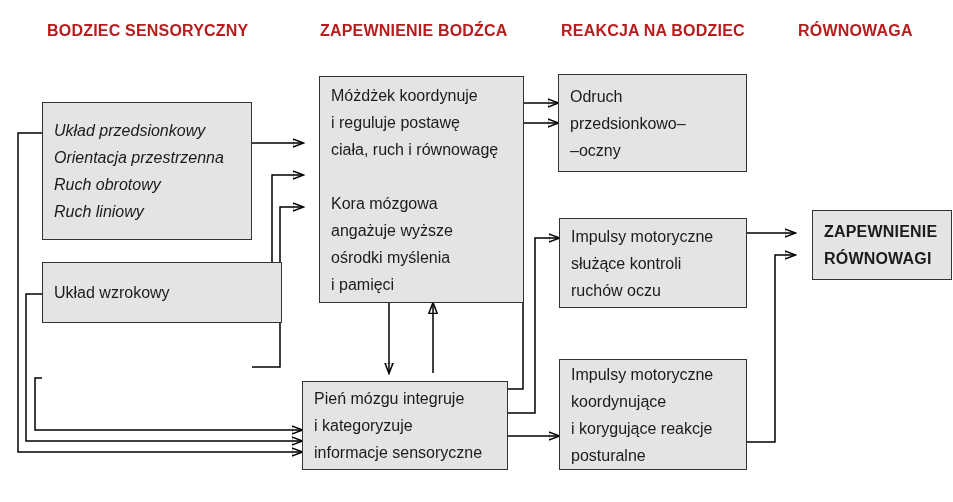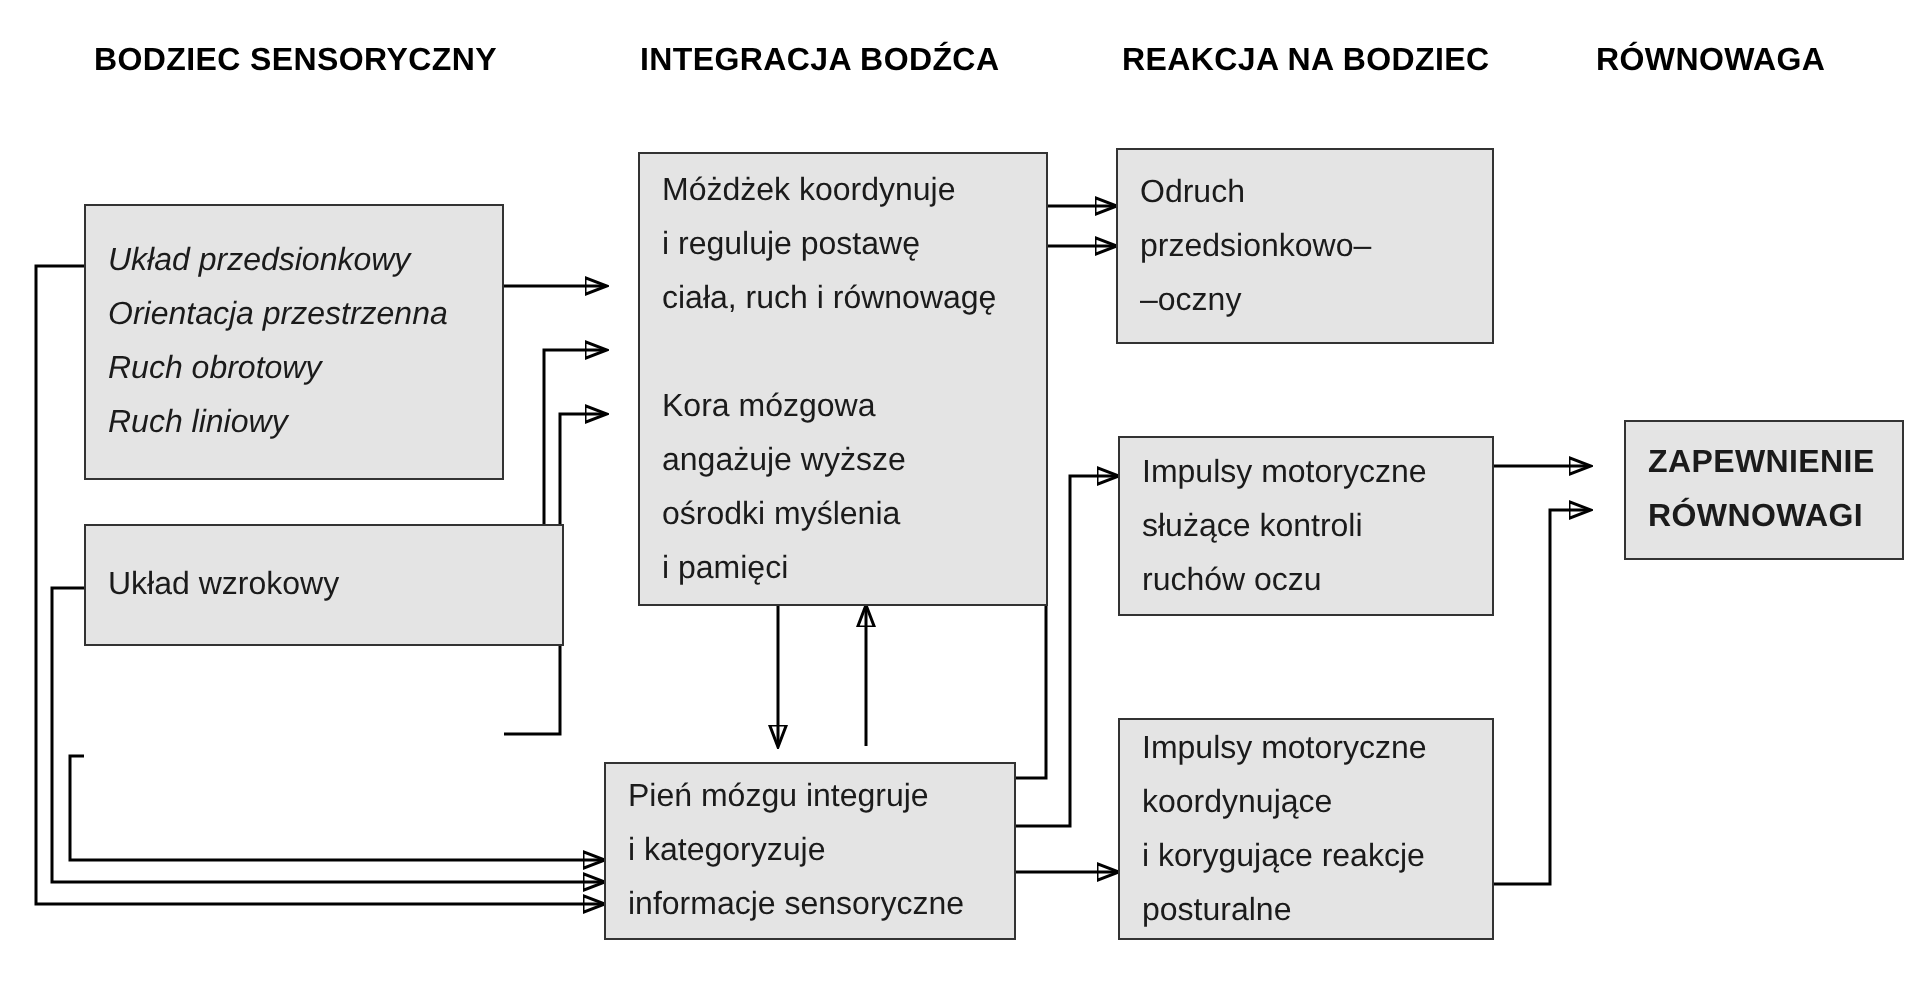--- a/index.html
+++ b/index.html
@@ -31,21 +31,21 @@
     fill: none;
     stroke: var(--connector);
     stroke-width: 1.5;
   }
   .col-header {
     position: absolute;
     font-weight: bold;
     font-size: 16px;
     letter-spacing: 0.2px;
     white-space: nowrap;
-    color: #000000;
+    color: #b91c1c;
     text-align: center;
   }
   .node {
     position: absolute;
     background: var(--box-fill);
     border: 1.4px solid var(--box-border);
     display: flex;
     align-items: center;
     padding: 4px 10px 4px 11px;
   }
@@ -96,21 +96,21 @@
     <path d="M433,373 L433,303" marker-end="url(#arrow)"></path>
     <path d="M508,103 L558,103" marker-end="url(#arrow)"></path>
     <path d="M508,389 L523,389 L523,123 L558,123" marker-end="url(#arrow)"></path>
     <path d="M508,413 L535,413 L535,238 L559,238" marker-end="url(#arrow)"></path>
     <path d="M508,436 L559,436" marker-end="url(#arrow)"></path>
     <path d="M747,233 L795,233" marker-end="url(#arrow)"></path>
     <path d="M747,442 L775,442 L775,255 L795,255" marker-end="url(#arrow)"></path>
   </svg>
 
   <div id="h-0" class="col-header">BODZIEC SENSORYCZNY</div>
-  <div id="h-1" class="col-header">INTEGRACJA BODŹCA</div>
+  <div id="h-1" class="col-header">ZAPEWNIENIE BODŹCA</div>
   <div id="h-3" class="col-header">RÓWNOWAGA</div>
   <div id="h-2" class="col-header">REAKCJA NA BODZIEC</div>
 
   <div id="n-vestibular" class="node">
     <span class="node-text">Układ przedsionkowy
 Orientacja przestrzenna
 Ruch obrotowy
 Ruch liniowy</span>
   </div>
 

